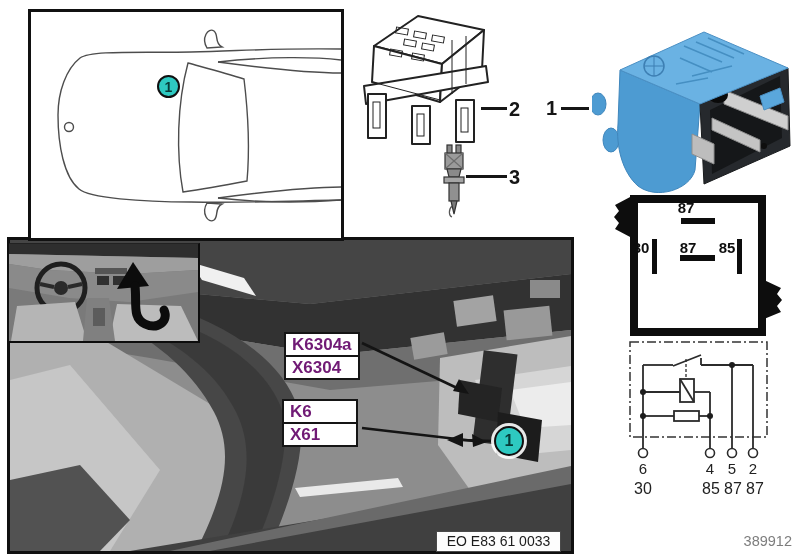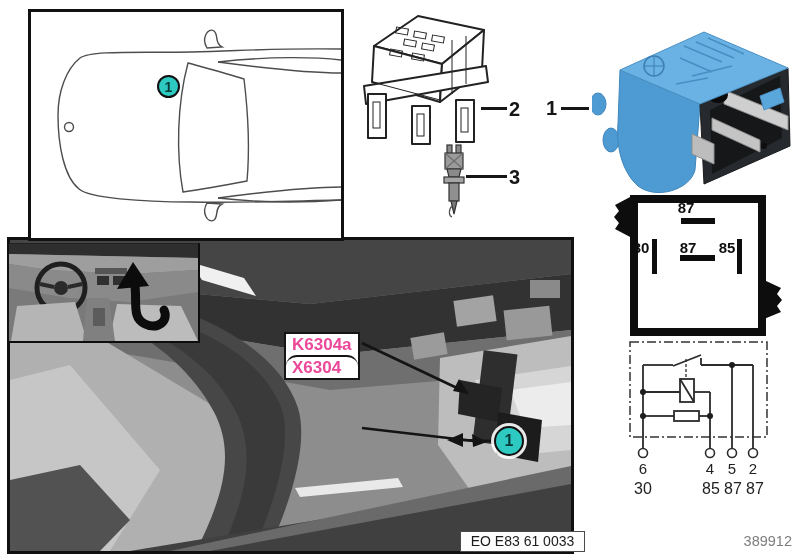--- a/index.html
+++ b/index.html
@@ -23,23 +23,23 @@
   .car-box{position:absolute;left:28px;top:9px;width:316px;height:232px;background:#fff;
            border:3px solid #111;box-sizing:border-box;z-index:6;}
   .main-photo{position:absolute;left:7px;top:237px;width:567px;height:317px;background:#8d8d8d;
               border:3px solid #101010;box-sizing:border-box;z-index:1;}
   .inset{position:absolute;left:9px;top:243px;width:189px;height:97px;z-index:3;
          border-right:2px solid #0d0d0d;border-bottom:2px solid #0d0d0d;
          border-top:1px solid #222;box-sizing:content-box;background:#777;}
 
   
   .plabel{position:absolute;z-index:5;background:#fff;border:2px solid #151515;}
-  .plabel .row{padding:0 6px;font-weight:bold;font-size:17px;line-height:21px;color:#ec4899;
+  .plabel .row{padding:0 6px;font-weight:bold;font-size:17px;line-height:21px;color:#701a75;
                white-space:nowrap;}
-  .plabel .row + .row{border-top:2px solid #151515;border-radius:11px;}
+  .plabel .row + .row{border-top:2px solid #151515;}
   .photo-caption{position:absolute;z-index:5;background:#fdfdfd;border:1px solid #4a4a4a;
                  font-size:14px;color:#1c1c1c;text-align:center;line-height:19px;}
 
   
   .pin-box{position:absolute;left:630px;top:195px;width:136px;height:141px;background:#fff;
            border:8px solid #0d0d0d;box-sizing:border-box;z-index:2;}
   .pin-text{position:absolute;font-weight:600;font-size:15px;color:#0d0d0d;text-align:center;z-index:3;}
   .pin-bar{position:absolute;background:#0d0d0d;z-index:3;}
 
   
@@ -87,26 +87,30 @@
     <line x1="355" y1="191" x2="467" y2="204" stroke="#141414" stroke-width="2.6"></line>
     <polygon points="480,205 465,197 466,210" fill="#141414"></polygon>
     <line x1="487" y1="204" x2="454" y2="203" stroke="#141414" stroke-width="2.6"></line>
     <polygon points="440,203 456,196 456,210" fill="#141414"></polygon>
   </svg>
 
   <div class="plabel" style="left:284px;top:332px;">
     <div class="row">K6304a</div>
     <div class="row">X6304</div>
   </div>
+  <div class="plabel" style="left:282px;top:399px;min-width:72px;">
+    <div class="row">K6</div>
+    <div class="row">X61</div>
+  </div>
 
   <div class="badge big" style="left:494px;top:426px;z-index:5;">
       <span>1</span>
     </div>
 
-  <div class="photo-caption" style="left:460px;top:531px;width:123px;height:19px;">EO E83 61 0033</div>
+  <div class="photo-caption" style="left:436px;top:531px;width:123px;height:19px;">EO E83 61 0033</div>
 
   <div class="inset">
     <svg width="189" height="97" viewBox="0 0 189 97" preserveAspectRatio="none">
       <rect x="0" y="0" width="189" height="97" fill="#7a7a7a"></rect>
       <polygon points="0,0 189,0 189,14 0,10" fill="#2e2e2e"></polygon>
       <polygon points="0,10 189,14 189,26 120,30 40,26 0,20" fill="#9e9e9e"></polygon>
       <polygon points="0,20 40,26 120,30 189,26 189,48 120,58 60,54 0,44" fill="#8a8a8a"></polygon>
       <rect x="86" y="24" width="32" height="6" fill="#555555"></rect>
       <rect x="88" y="32" width="12" height="9" fill="#303030"></rect>
       <rect x="104" y="32" width="12" height="9" fill="#303030"></rect>

